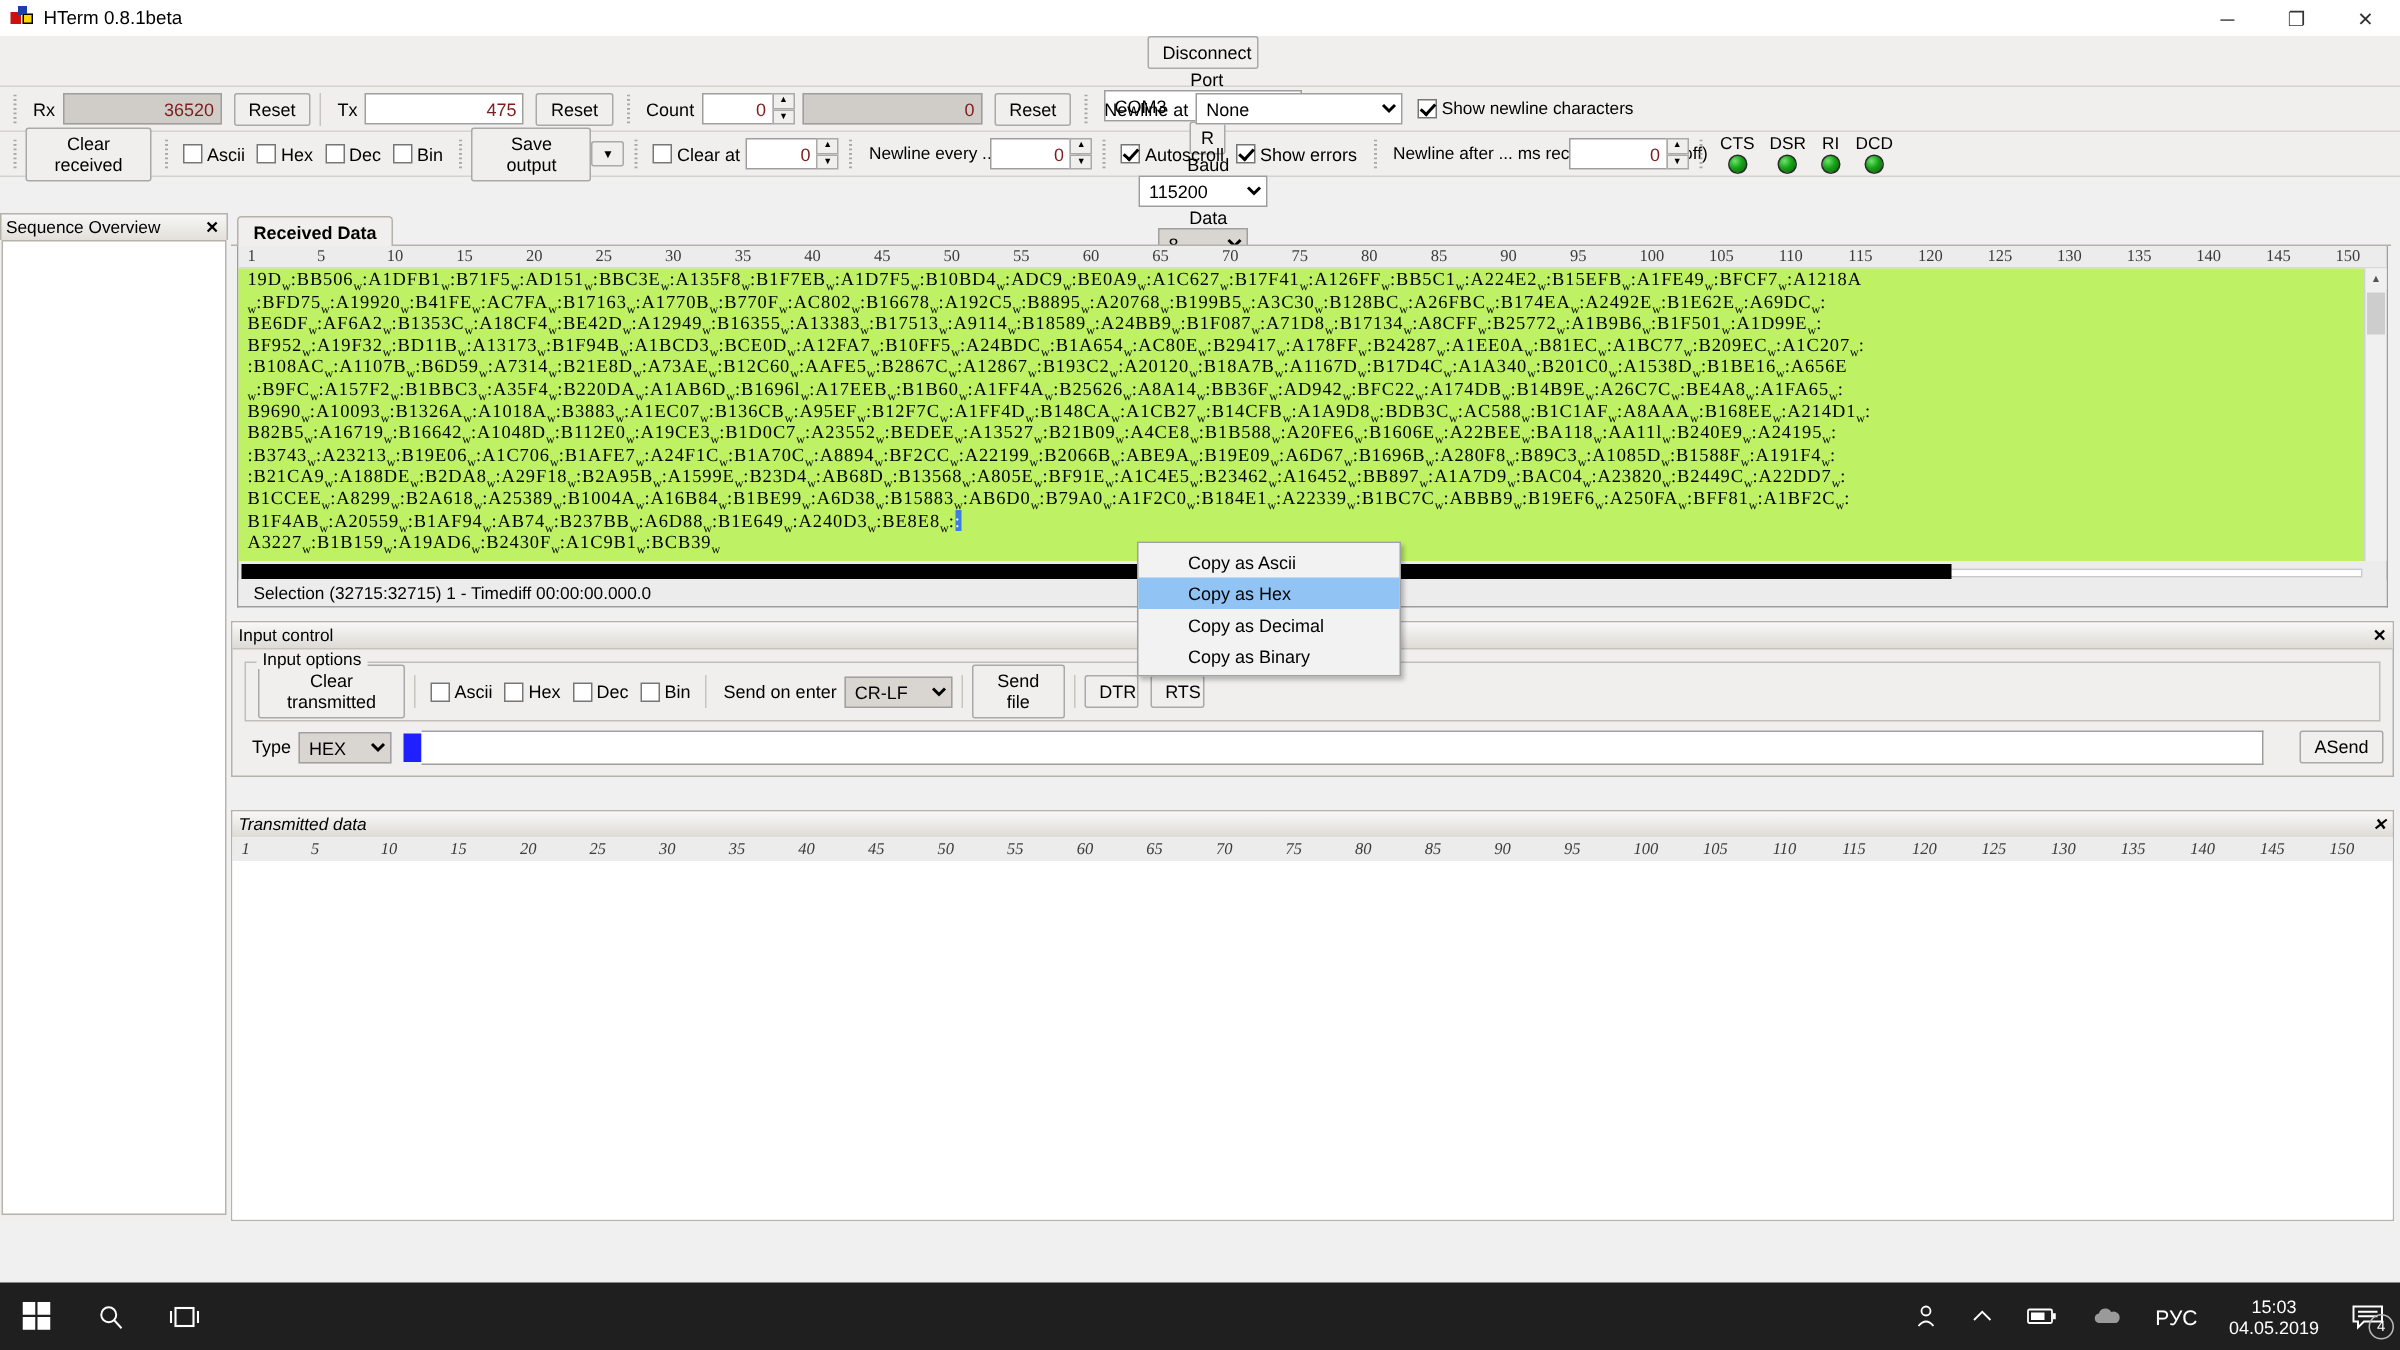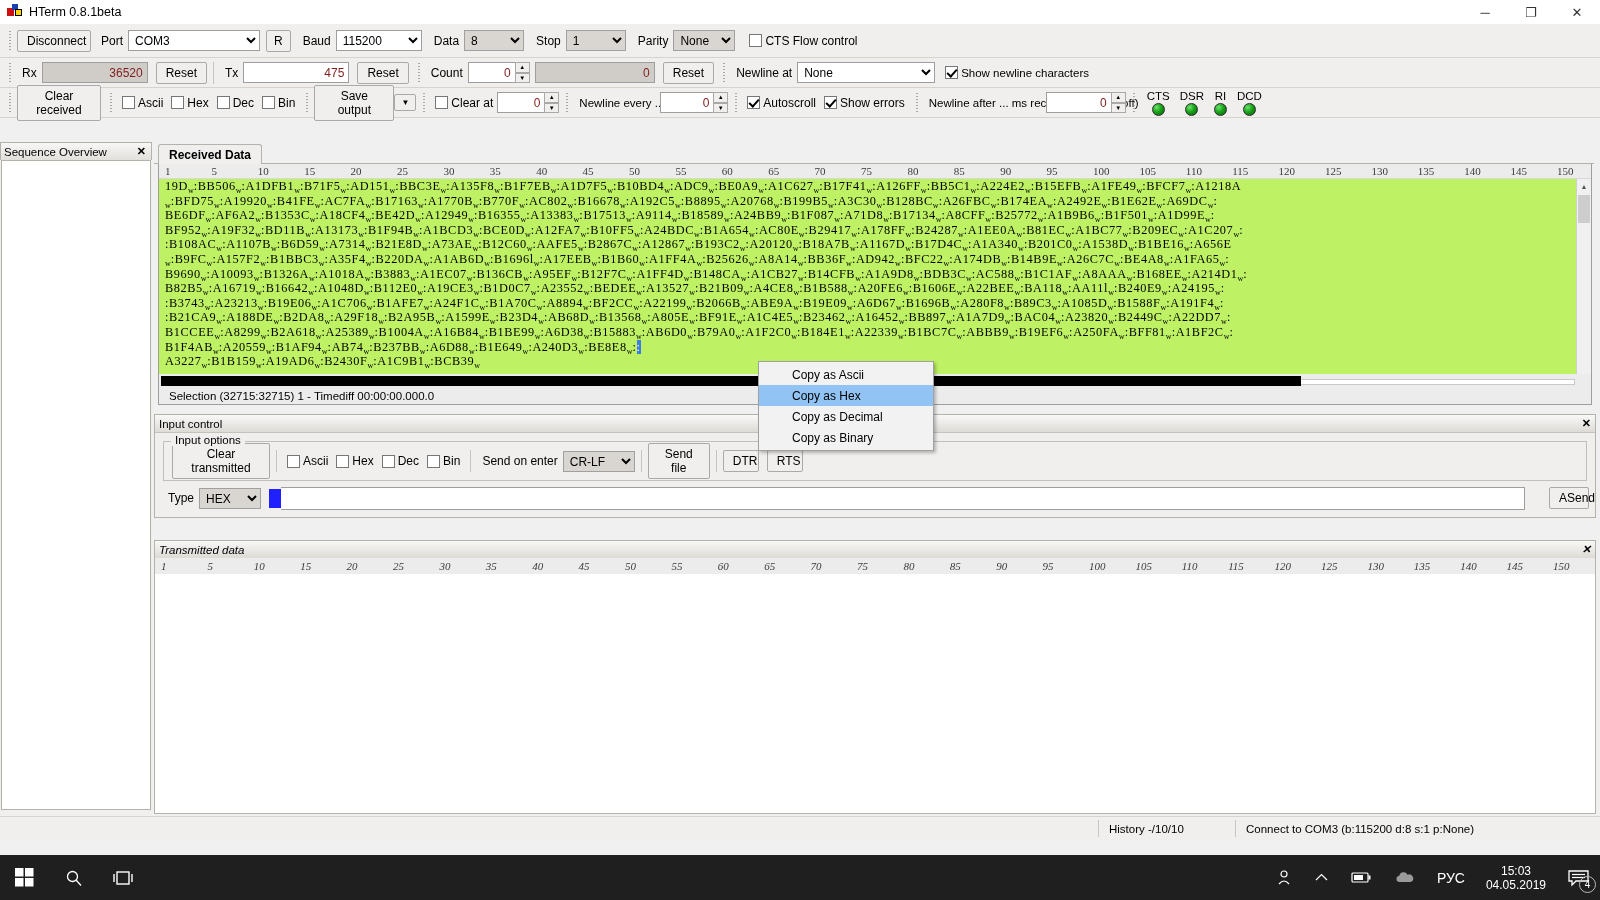--- a/index.html
+++ b/index.html
@@ -21,21 +21,21 @@
   .tb-title{font-size:12.5px;color:#000;}
   .tb-btns{position:absolute;right:0;top:0;height:24px;display:flex;}
   .tb-btn{width:46px;height:24px;display:flex;align-items:center;justify-content:center;color:#333;font-size:13px;}
 
   
   .menubar{height:23px;background:#ffffff;display:flex;align-items:center;padding-left:6px;border-bottom:1px solid #cfcfcf;}
   .menubar .mi{padding:2px 9px;font-size:12.5px;}
 
   
   .toolbar{background:#f0efee;border-bottom:1px solid #d6d3ce;display:flex;align-items:center;}
-  .tb1{height:33px;padding-left:4px;}
+  .tb1{height:33px;padding-left:4px;flex-direction:column;}
   .tb2{height:29px;padding-left:4px;}
   .tb3{height:29px;padding-left:4px;}
   .grip{width:5px;height:20px;margin:0 4px;
         background-image:repeating-linear-gradient(to bottom,#9a9a9a 0 1px,transparent 1px 3px);
         background-size:2px 3px;background-repeat:repeat-y;background-position:1px 0;opacity:.85;}
   .sep{width:1px;height:22px;background:#c8c5c0;margin:0 6px;}
   .lbl{margin:0 5px;white-space:nowrap;}
 
   button.btn{
     font-family:"Liberation Sans",sans-serif;font-size:12px;
@@ -399,21 +399,21 @@
             <span class="sep"></span>
             <button class="btn" style="width:36px">DTR</button>
             <button class="btn" style="width:36px;margin-left:8px">RTS</button>
           </div>
         </div>
         <div style="position:absolute;left:8px;top:70px;right:6px;height:26px;display:flex;align-items:center;">
           <span class="lbl">Type</span>
           <select class="combo gray" style="width:62px"><option>HEX</option></select>
           <span style="display:inline-block;width:12px;height:19px;background:#2020ff;margin-left:8px;"></span>
           <input class="txt" style="flex: 1 1 0%; height: 21px; margin-left: 0px; border-left: none;" value="">
-          <button class="btn" style="width:40px;margin-left:24px">ASend</button>
+          <button class="btn" style="width:56px;margin-left:24px">ASend</button>
         </div>
       </div>
 
       <div class="panel" style="left:2px;top:398px;width:1440px;height:272px;font-style:italic;">
         <div class="panel-hdr">
           <span>Transmitted data</span>
           <span class="x">✕</span>
         </div>
         <div style="position:absolute;left:0;top:17px;right:0;bottom:0;background:#fff;">
           <div class="tx-ruler" id="tx-ruler">
@@ -449,25 +449,20 @@
               <span style="left: 1351.6px;">145</span>
               <span style="left: 1398px;">150</span>
             </div>
           <div class="tx-body"></div>
         </div>
       </div>
 
     </div>
   </div>
 
-  <div class="statusbar">
-    <span class="cell" style="border-left:none;width:1078px;"></span>
-    <span class="cell" style="width:116px">History -/10/10</span>
-    <span class="cell">Connect to COM3 (b:115200 d:8 s:1 p:None)</span>
-  </div>
 
   <div class="ctxmenu">
     <div>Copy as Ascii</div>
     <div class="hl">Copy as Hex</div>
     <div>Copy as Decimal</div>
     <div>Copy as Binary</div>
   </div>
 
 </div>
 

